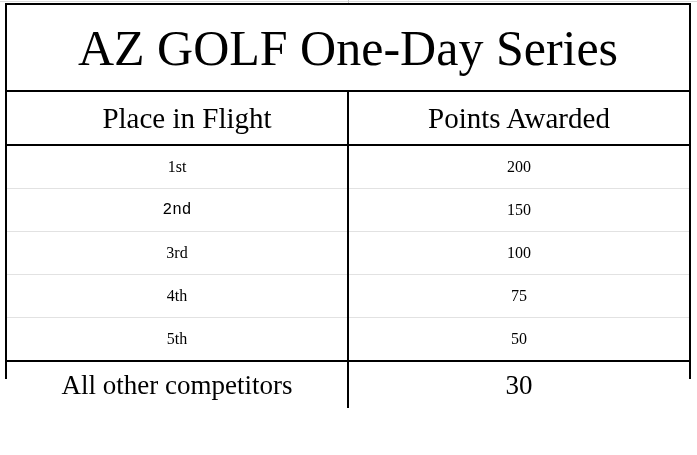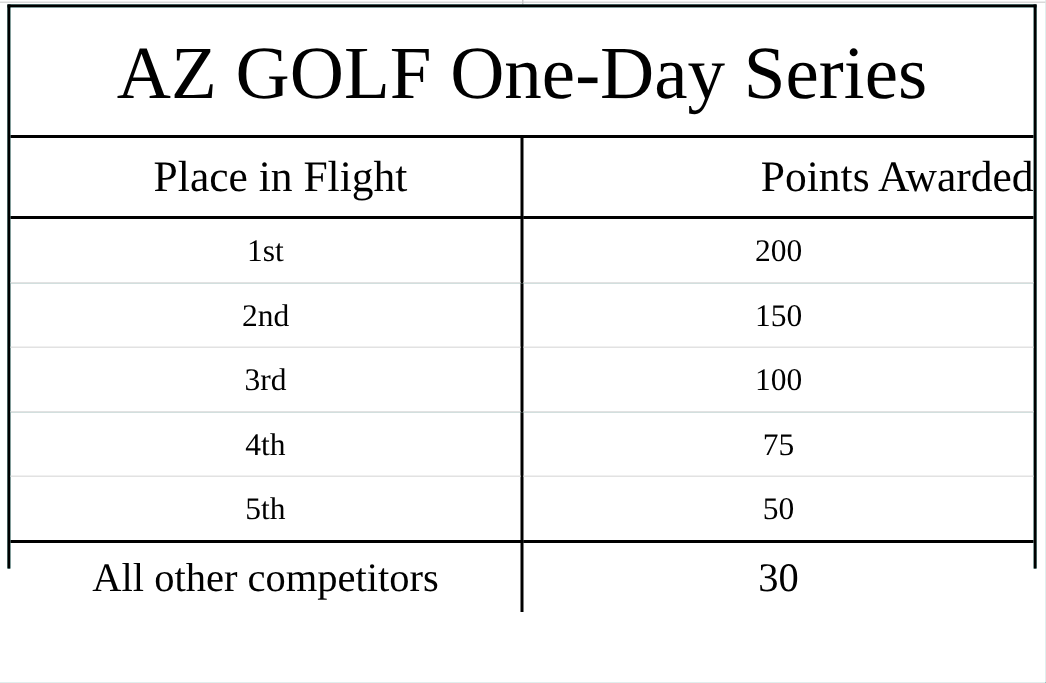--- a/index.html
+++ b/index.html
@@ -44,21 +44,21 @@
   .table-wrap {
     position: absolute;
     left: 5px;
     top: 3px;
     width: 686px;
     height: 376px;
     box-sizing: border-box;
     border-left: 2px solid #000;
     border-right: 2px solid #000;
     border-top: 2px solid #000;
-    background: #0f766e;
+    background: #7f1d1d;
   }
 
   table.points-table {
     width: 100%;
     height: 100%;
     border-collapse: collapse;
     table-layout: fixed;
   }
 
   td {
@@ -95,21 +95,21 @@
     line-height: 1.0;
     white-space: nowrap;
   }
   .row-header td.col-place {
     border-right: 2px solid #000;
   }
 
   
   .row-data td {
     height: 42px;
-    font-size: 21px;
+    font-size: 16px;
     line-height: 1.0;
     border-bottom: 1px solid #e2e2e2;
     white-space: nowrap;
   }
   .row-data td.col-place {
     border-right: 2px solid #000;
   }
   .row-data.last-numeric td {
     border-bottom: 2px solid #000;
   }
@@ -146,36 +146,36 @@
           <td colspan="2">
             <span class="cell-text">AZ GOLF One-Day Series</span>
           </td>
         </tr>
 
 
         <tr class="row-header">
           <td class="col-place" style="width: 343px; padding-left: 20px;">
             <span class="cell-text">Place in Flight</span>
           </td>
-          <td class="col-points" style="width: 339px; text-align: right;">
+          <td class="col-points" style="width: 339px;">
             <span class="cell-text">Points Awarded</span>
           </td>
         </tr>
 
         <tr class="row-data">
           <td class="col-place" style="width: 343px;">
             <span class="cell-text">1st</span>
           </td>
           <td class="col-points" style="width: 339px; margin-top: 10px;">
             <span class="cell-text">200</span>
           </td>
         </tr>
 
         <tr class="row-data">
-          <td class="col-place" style="width: 343px;">
+          <td class="col-place" style="width: 343px; font-family: Liberation Mono, monospace;">
             <span class="cell-text">2nd</span>
           </td>
           <td class="col-points" style="width: 339px;">
             <span class="cell-text">150</span>
           </td>
         </tr>
 
         <tr class="row-data">
           <td class="col-place" style="width: 343px; font-family: Liberation Serif, serif;">
             <span class="cell-text">3rd</span>

